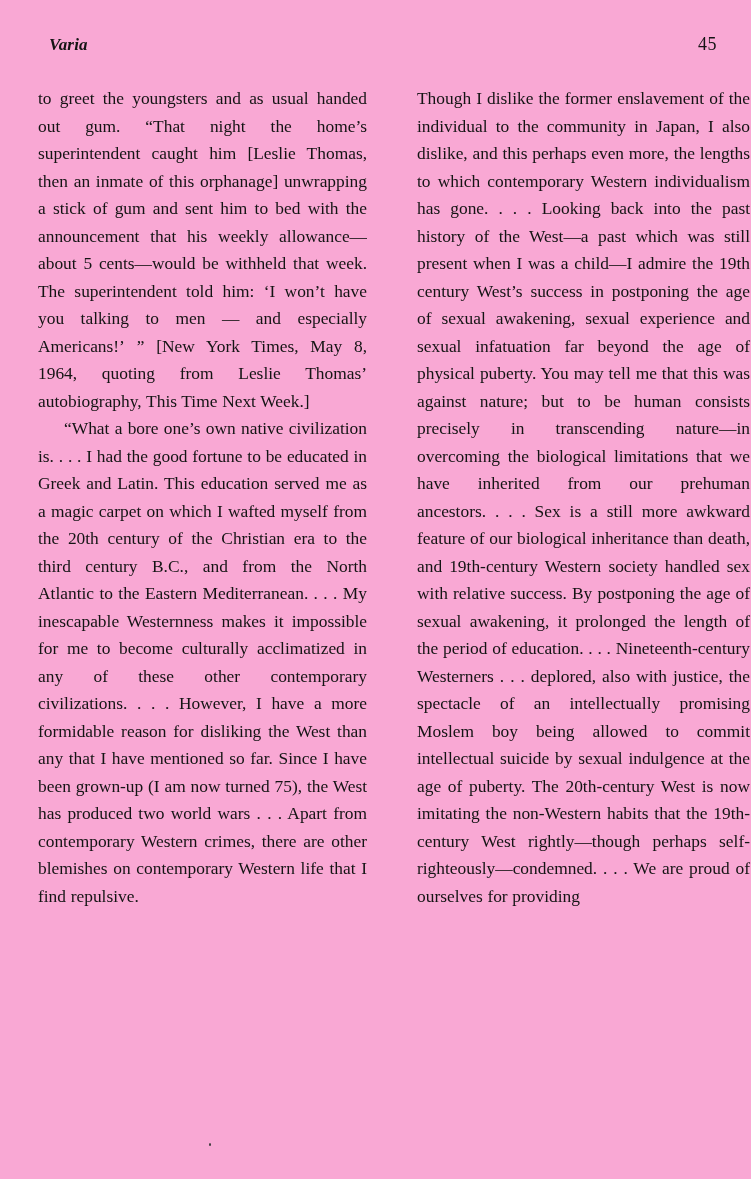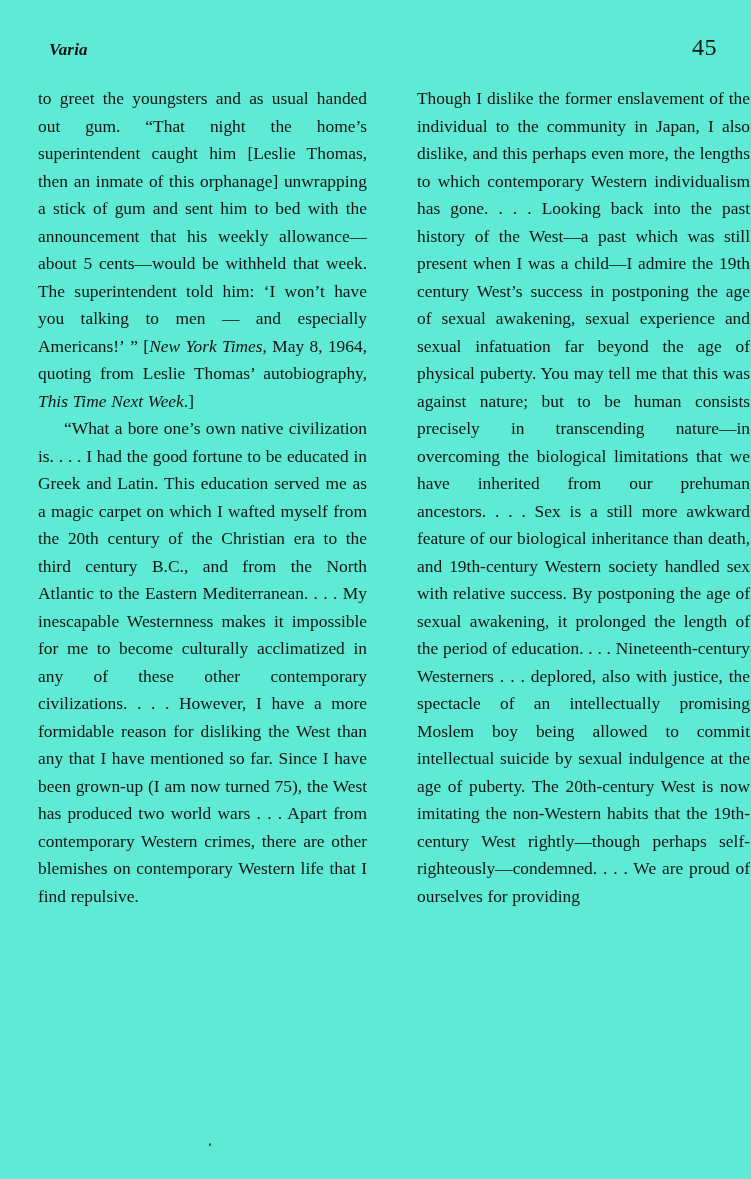--- a/index.html
+++ b/index.html
@@ -4,21 +4,21 @@
 <style>
   html, body {
     margin: 0;
     padding: 0;
     background: #e8e8e6;
   }
   .page {
     position: relative;
     width: 751px;
     height: 1179px;
-    background: #5eead4;
+    background: #f9a8d4;
     font-family: "Liberation Serif", "DejaVu Serif", serif;
     color: #141414;
     overflow: hidden;
     margin: 0 auto;
   }
   .page-header {
     position: absolute;
     top: 34px;
     left: 49px;
     right: 34px;
@@ -26,21 +26,21 @@
     justify-content: space-between;
     align-items: baseline;
   }
   .running-title {
     font-style: italic;
     font-weight: bold;
     font-size: 17px;
     letter-spacing: 0.2px;
   }
   .page-number {
-    font-size: 24px;
+    font-size: 18px;
     letter-spacing: 0.5px;
   }
   .columns {
     position: absolute;
     top: 85px;
     left: 38px;
     display: flex;
     gap: 19px;
   }
   .column {
@@ -54,21 +54,20 @@
     margin: 0;
     font-size: 17.4px;
     line-height: 27.5px;
     text-align: justify;
     word-spacing: 0.02em;
   }
   p.para.indent {
     text-indent: 26px;
   }
   .it {
-    font-style: italic;
   }
   .speck {
     position: absolute;
     left: 209px;
     top: 1143px;
     width: 2px;
     height: 3px;
     background: #3a3a3a;
     border-radius: 50%;
   }

